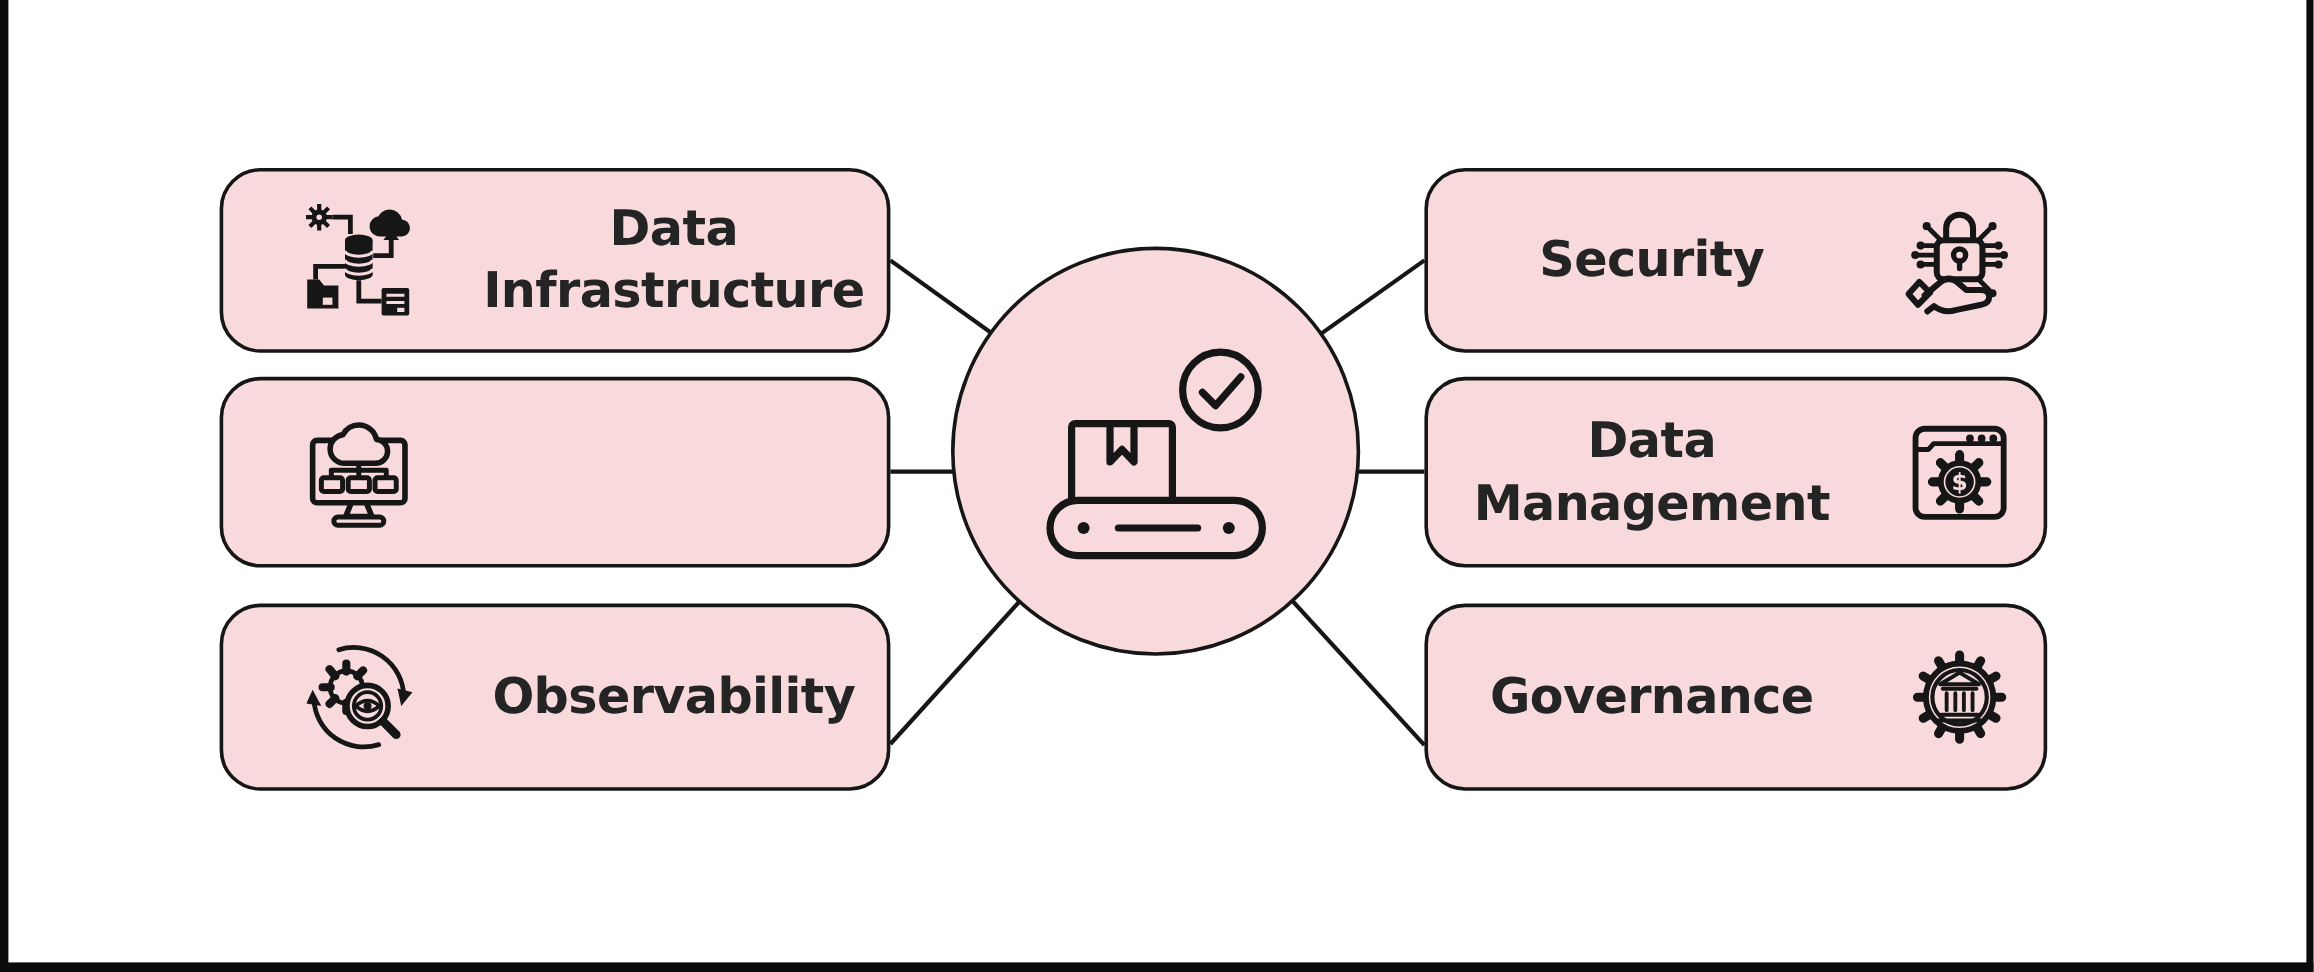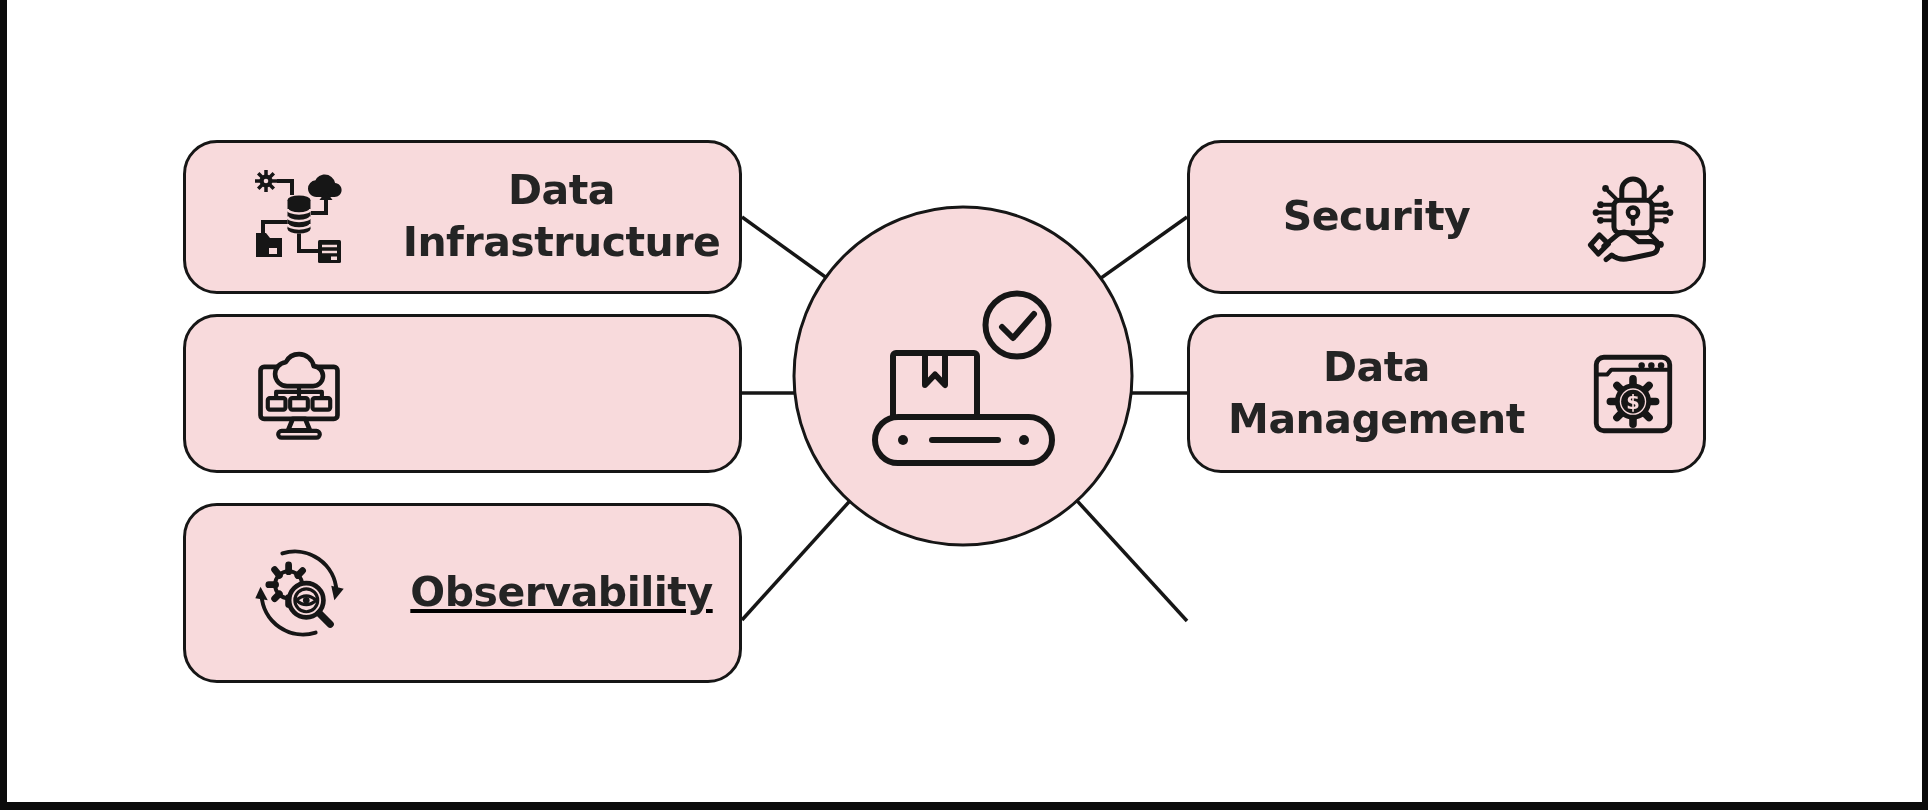--- a/index.html
+++ b/index.html
@@ -15,21 +15,21 @@
   .frame-bottom{left:0;bottom:0;width:1928px;height:8px;}
   .overlay{position:absolute;left:0;top:0;width:1928px;height:810px;z-index:1;}
   .node{
     position:absolute;display:flex;align-items:center;box-sizing:border-box;
     background:var(--node-fill);border:3px solid var(--node-border);border-radius:34px;z-index:10;
   }
   .node.left{left:183px;width:559px;align-items:center;}
   .node.right{left:1187px;width:519px;justify-content:center;}
   .row1{top:140px;height:154px;}
   .row2{top:314px;height:159px;}
-  .row3{top:503px;height:180px;text-decoration:underline;}
+  .row3{top:503px;height:156px;}
   .icon-wrap{display:flex;align-items:center;justify-content:center;flex:0 0 auto;}
   .node.left .icon-wrap{width:170px;margin-left:28px;}
   .node.right .icon-wrap{width:140px;}
   .label{
     flex:1 1 auto;text-align:center;white-space:pre-line;color:var(--text-color);
     font-size:41px;font-weight:700;line-height:1.26;letter-spacing:-0.5px;
   }
 </style>
 </head>
 <body>
@@ -188,18 +188,39 @@
             <path d="M64 57 L71 57 M59.9 66.9 L64.85 71.85 M50 71 L50 78 M40.1 66.9 L35.15 71.85 M36 57 L29 57 M40.1 47.1 L35.15 42.15 M50 43 L50 36 M59.9 47.1 L64.85 42.15"></path>
           </g>
           <circle cx="50" cy="57" r="14.5" fill="var(--node-fill)"></circle>
           <circle cx="50" cy="57" r="11" fill="#161616" stroke="none"></circle>
           <text x="50" y="63.5" text-anchor="middle" font-family="DejaVu Sans, sans-serif" font-size="18" font-weight="bold" fill="var(--node-fill)" stroke="none">$</text>
         </g>
       </svg>
     </div>
   </div>
 
+  <div class="node right row3">
+    <div class="label">Governance</div>
+    <div class="icon-wrap">
+      <svg width="108" height="108" viewBox="0 0 100 100">
+        <g fill="none" stroke="#161616" stroke-linecap="round" stroke-linejoin="round">
+          <g stroke-width="7">
+            <path d="M76 50 L82.5 50 M72.5 63 L78.1 66.25 M63 72.5 L66.25 78.1 M50 76 L50 82.5 M37 72.5 L33.75 78.1 M27.5 63 L21.9 66.25 M24 50 L17.5 50 M27.5 37 L21.9 33.75 M37 27.5 L33.75 21.9 M50 24 L50 17.5 M63 27.5 L66.25 21.9 M72.5 37 L78.1 33.75"></path>
+          </g>
+          <circle cx="50" cy="50" r="26" fill="var(--node-fill)" stroke-width="4.5"></circle>
+          <circle cx="50" cy="50" r="21" stroke-width="3.2"></circle>
+          <g stroke-width="3">
+            <path d="M50 31 L65 40 H35 Z"></path>
+            <path d="M37 43.5 H63"></path>
+            <path d="M40 47 V60 M46.7 47 V60 M53.3 47 V60 M60 47 V60"></path>
+            <path d="M36 63.5 H64"></path>
+            <path d="M33 68 H67"></path>
+          </g>
+        </g>
+      </svg>
+    </div>
+  </div>
 
   <div class="frame-band frame-left"></div>
   <div class="frame-band frame-right"></div>
   <div class="frame-band frame-bottom"></div>
 
 </div>
 
 </body></html>

